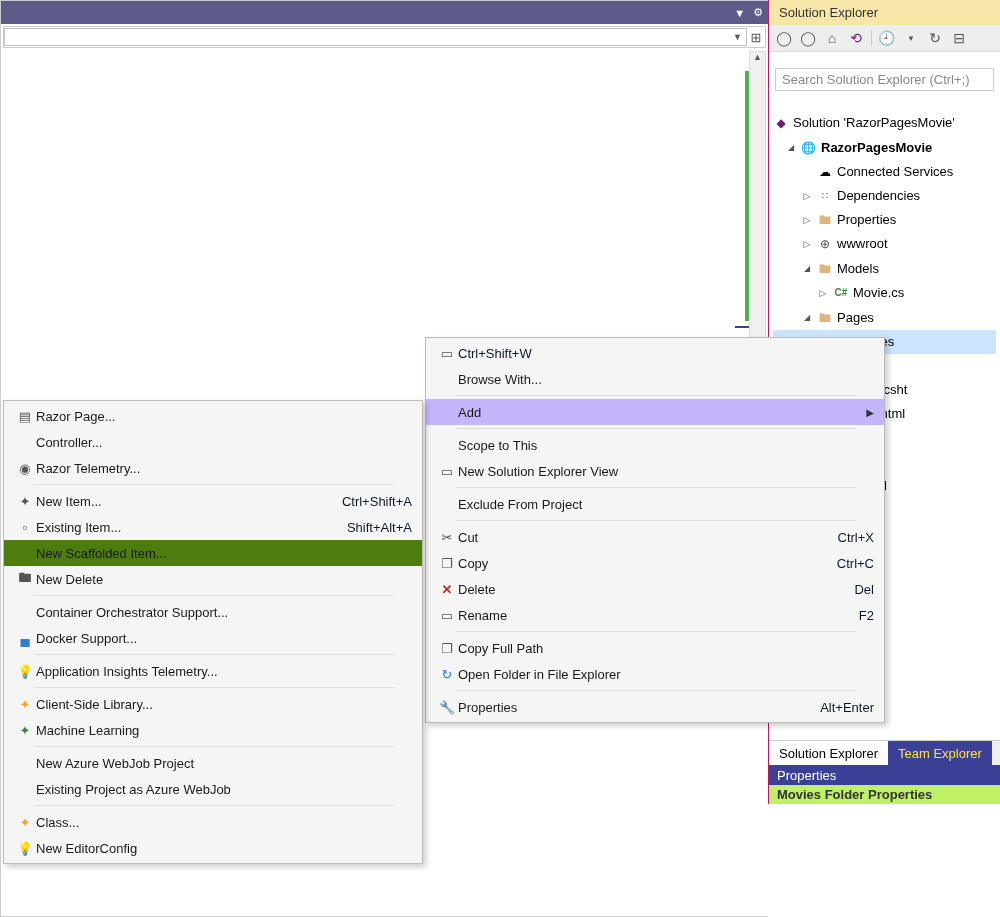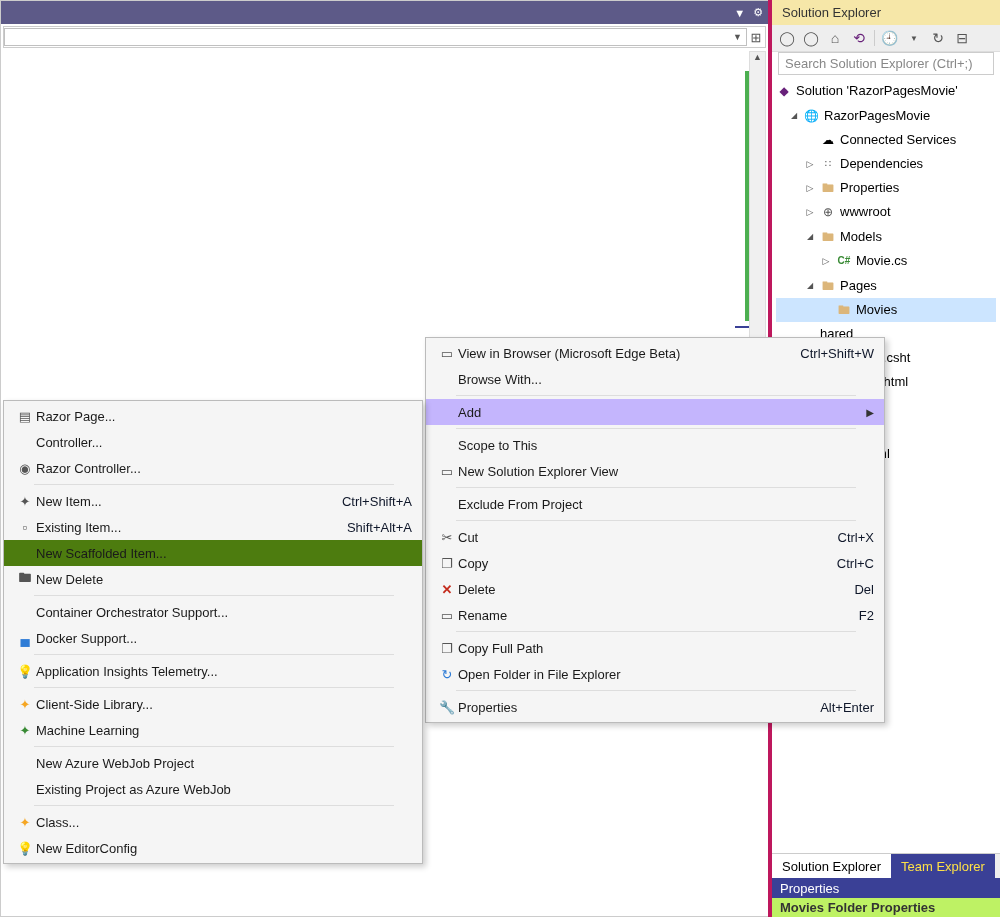--- a/index.html
+++ b/index.html
@@ -11,41 +11,41 @@
   .combo-bar { height: 22px; background: #fff; border: 1px solid #ccc; margin: 2px; display: flex; align-items: center; }
   .combo-bar-inner { flex: 1; height: 18px; border: 1px solid #c0c0c0; display: flex; justify-content: flex-end; align-items: center; padding-right: 4px; }
   .combo-caret { font-size: 9px; color: #555; }
   .split-icon { width: 18px; display: flex; align-items: center; justify-content: center; color: #555; cursor: pointer; }
   
   .scrollbar-v { position: absolute; right: 2px; top: 50px; width: 17px; height: 290px; background: #f0f0f0; border: 1px solid #ddd; }
   .scroll-up { position: absolute; top: 0; width: 100%; height: 15px; text-align: center; font-size: 9px; color: #555; }
   .scroll-accent { position: absolute; right: 19px; top: 70px; width: 4px; height: 250px; background: #4caf50; }
   .scroll-mark { position: absolute; right: 19px; width: 14px; height: 2px; background: #3a4096; }
   
-  .sidebar { position: absolute; right: 0; top: 0; width: 232px; height: 917px; background: #fff; border-left: 4px solid #be185d; }
+  .sidebar { position: absolute; right: 0; top: 0; width: 232px; height: 804px; background: #fff; border-left: 1px solid #be185d; }
   .sidebar-title { background: #f6e7a8; color: #333; padding: 5px 10px; font-size: 13px; }
   .sidebar-toolbar { background: #eee; padding: 4px 6px; display: flex; align-items: center; gap: 6px; border-bottom: 1px solid #ddd; }
   .tb-icon { width: 18px; height: 18px; display: flex; align-items: center; justify-content: center; font-size: 14px; color: #555; cursor: pointer; }
   .tb-sep { width: 1px; height: 16px; background: #ccc; }
-  .search-box { margin: 0 6px; border: 1px solid #ccc; padding: 3px 6px; color: #888; background: #fff; }
+  .search-box { margin: 16px 6px; border: 1px solid #ccc; padding: 3px 6px; color: #888; background: #fff; }
   
   .tree { padding: 4px 4px; line-height: 22px; }
   .tree-row { display: flex; align-items: center; gap: 4px; white-space: nowrap; padding: 1px 0; cursor: pointer; }
   .tree-row.sel { background: #cce5ff; }
   .expander { width: 12px; text-align: center; font-size: 9px; color: #555; }
   .expander.open::before { content: "◢"; font-size: 8px; }
   .expander.closed::before { content: "▷"; }
   .node-icon { width: 16px; height: 16px; display: inline-flex; align-items: center; justify-content: center; font-size: 12px; }
   .folder-icon { color: #dcb67a; }
   .blue-icon { color: #2e7cd6; }
   .purple-icon { color: #68217a; }
   .cs-icon { color: #388a34; font-weight: bold; font-size: 10px; }
   .globe-icon { color: #555; }
   .dep-icon { color: #555; font-size: 10px; }
-  .bold { font-weight: normal; }
+  .bold { font-weight: bold; }
   .ind-1 { padding-left: 12px; }
   .ind-2 { padding-left: 28px; }
   .ind-3 { padding-left: 44px; }
   
   .bottom-tabs { position: absolute; bottom: 38px; left: 0; right: 0; display: flex; background: #eee; border-top: 1px solid #ccc; }
   .btab { padding: 5px 10px; cursor: pointer; }
   .btab.active { background: #fff; }
   .btab.inactive { background: #3a4096; color: #fde047; }
   .props-header { position: absolute; bottom: 18px; left: 0; right: 0; background: #3a4096; color: #fff; padding: 3px 8px; }
   .props-sub { position: absolute; bottom: 0; left: 0; right: 0; background: #bef264; padding: 2px 8px; color: #333; font-size: 12px; overflow: hidden; }
@@ -183,21 +183,20 @@
     <div class="btab active">Solution Explorer</div>
     <div class="btab inactive">Team Explorer</div>
   </div>
   <div class="props-header">Properties</div>
   <div class="props-sub"><b>Movies Folder Properties</b></div>
 </div>
 
 <div class="context-menu" style="left:425px; top:337px; width:460px;">
   <div class="menu-item">
     <span class="menu-icon">▭</span>
-    <span class="menu-label">View in Browser (Microsoft Edge Beta)</span>
     <span class="menu-shortcut">Ctrl+Shift+W</span>
   </div>
   <div class="menu-item">
     <span class="menu-icon"></span>
     <span class="menu-label">Browse With...</span>
   </div>
   <div class="menu-sep"></div>
   <div class="menu-item hover2">
     <span class="menu-icon"></span>
     <span class="menu-label">Add</span>
@@ -259,21 +258,21 @@
   <div class="menu-item">
     <span class="menu-icon">▤</span>
     <span class="menu-label">Razor Page...</span>
   </div>
   <div class="menu-item">
     <span class="menu-icon"></span>
     <span class="menu-label">Controller...</span>
   </div>
   <div class="menu-item">
     <span class="menu-icon purple-icon">◉</span>
-    <span class="menu-label">Razor Controller...</span>
+    <span class="menu-label">Razor Telemetry...</span>
   </div>
   <div class="menu-sep"></div>
   <div class="menu-item">
     <span class="menu-icon">✦</span>
     <span class="menu-label">New Item...</span>
     <span class="menu-shortcut">Ctrl+Shift+A</span>
   </div>
   <div class="menu-item">
     <span class="menu-icon">▫</span>
     <span class="menu-label">Existing Item...</span>

